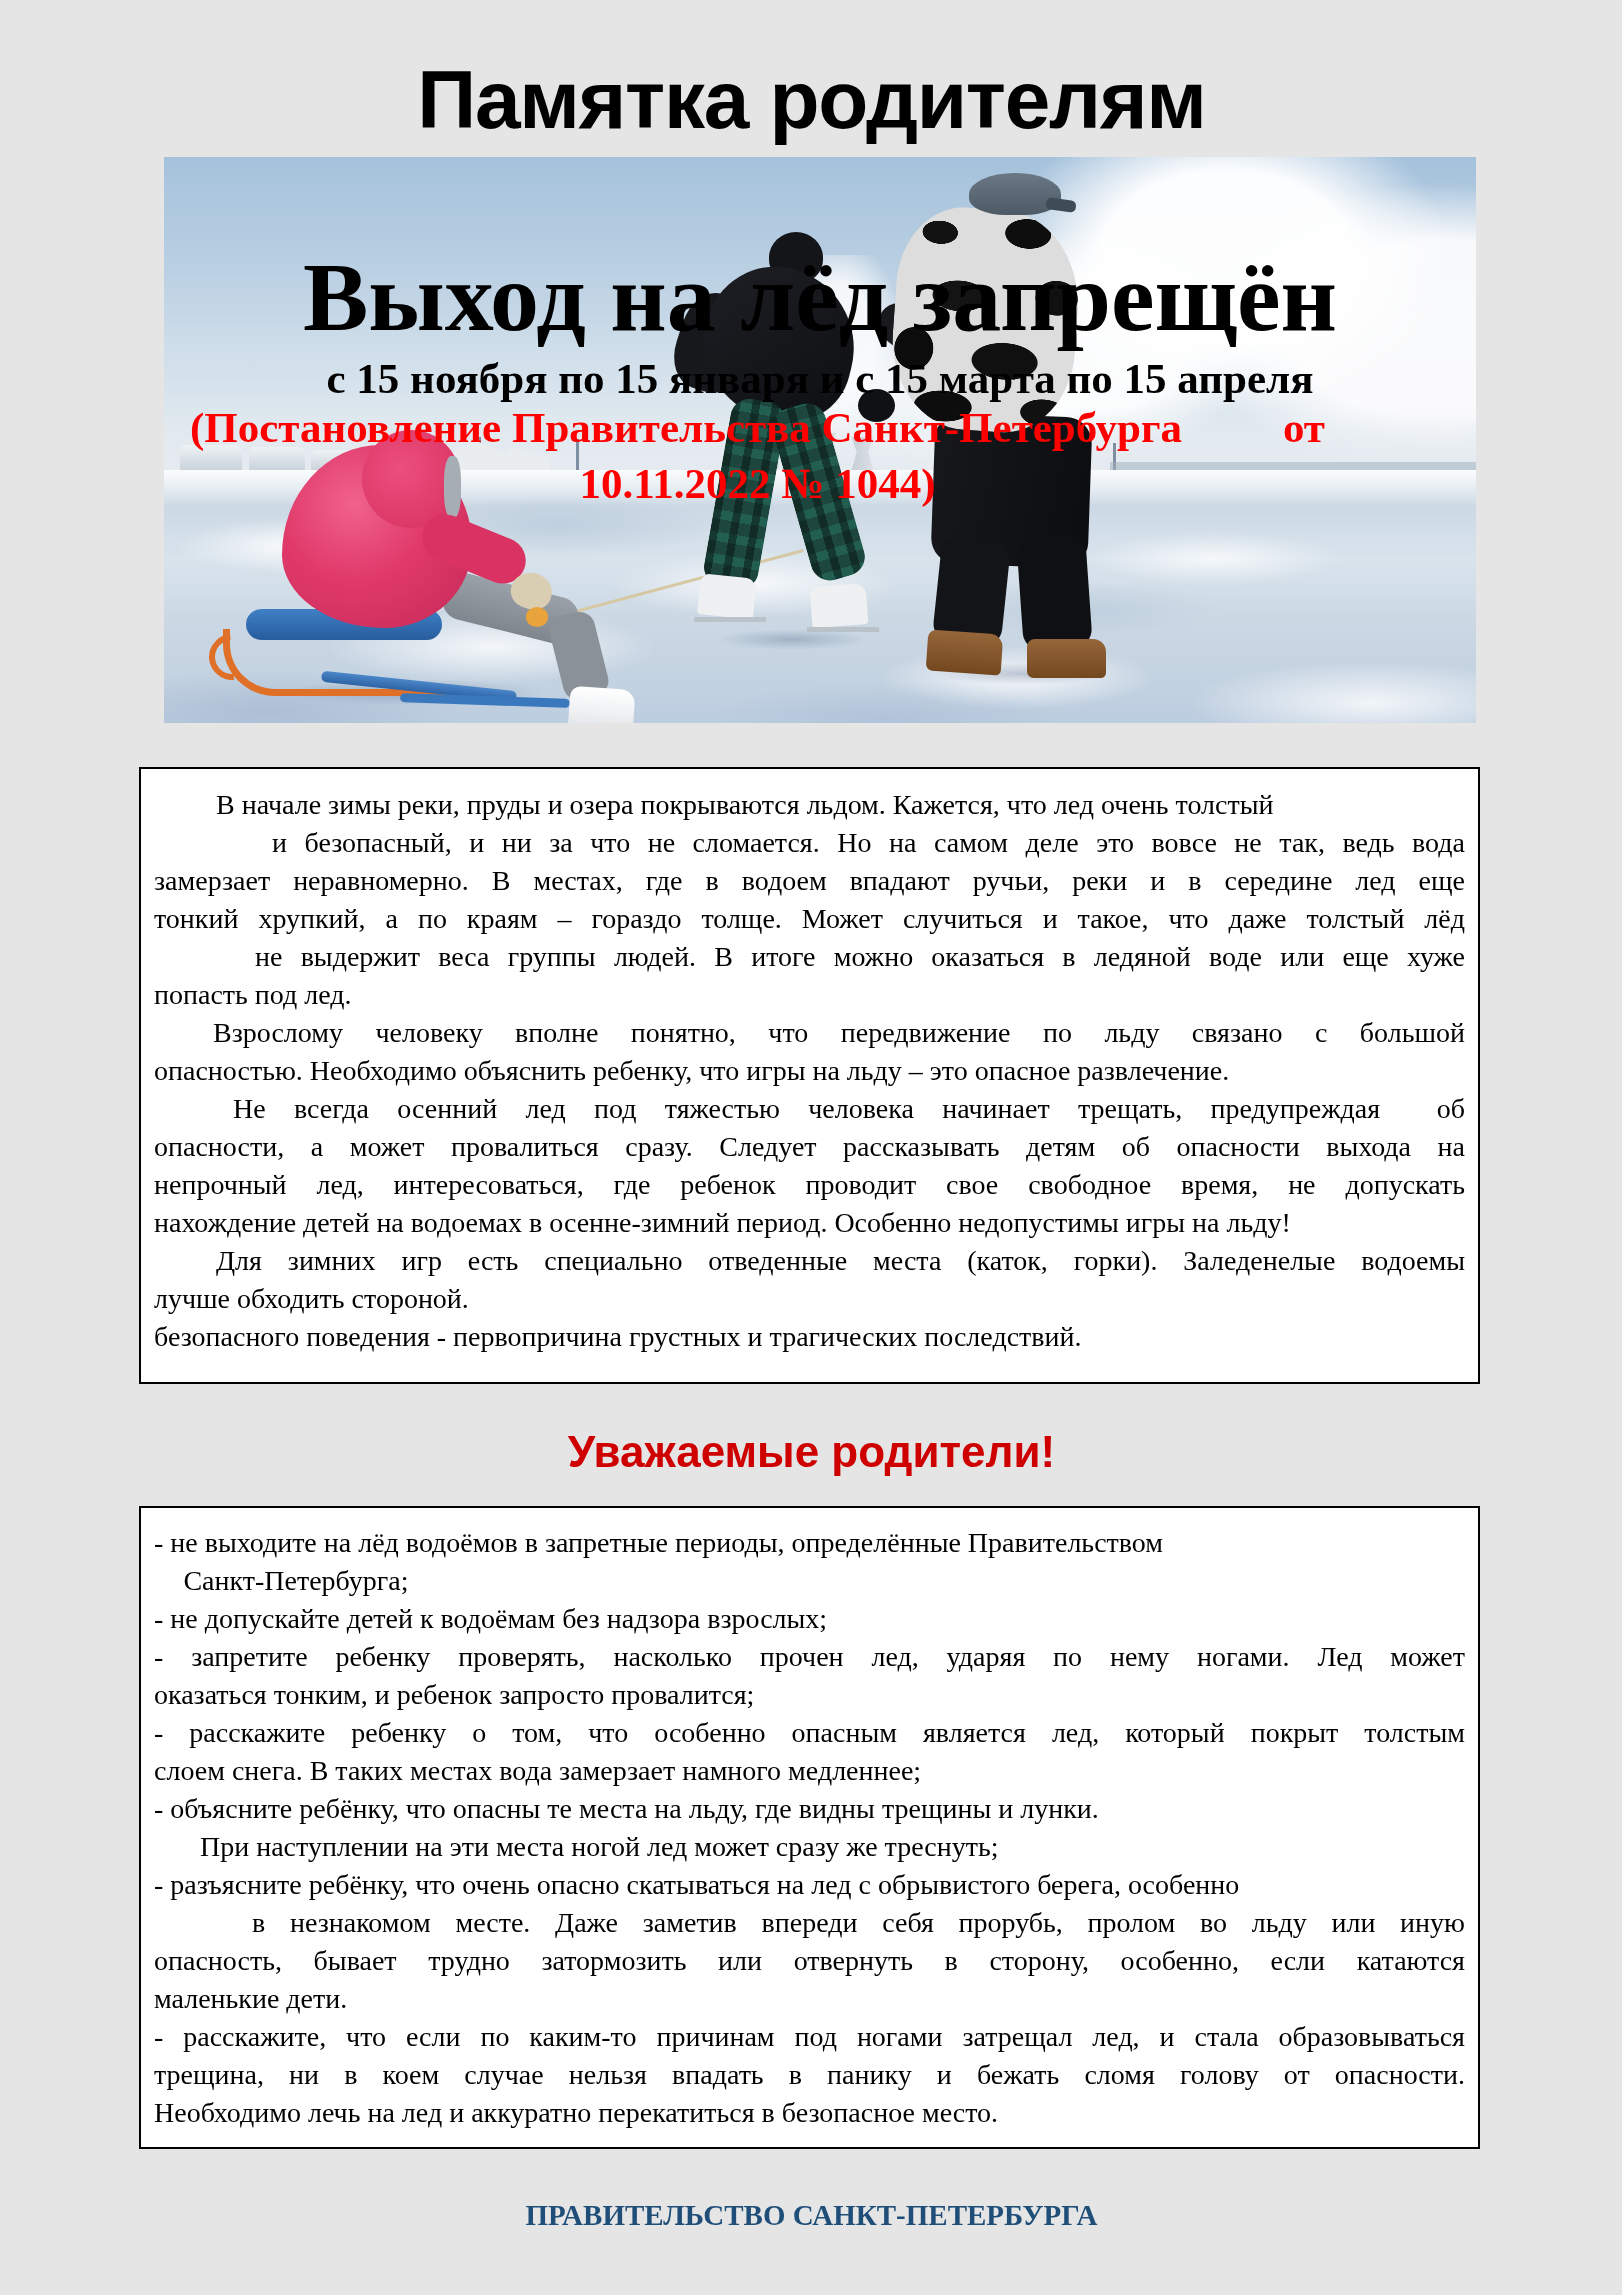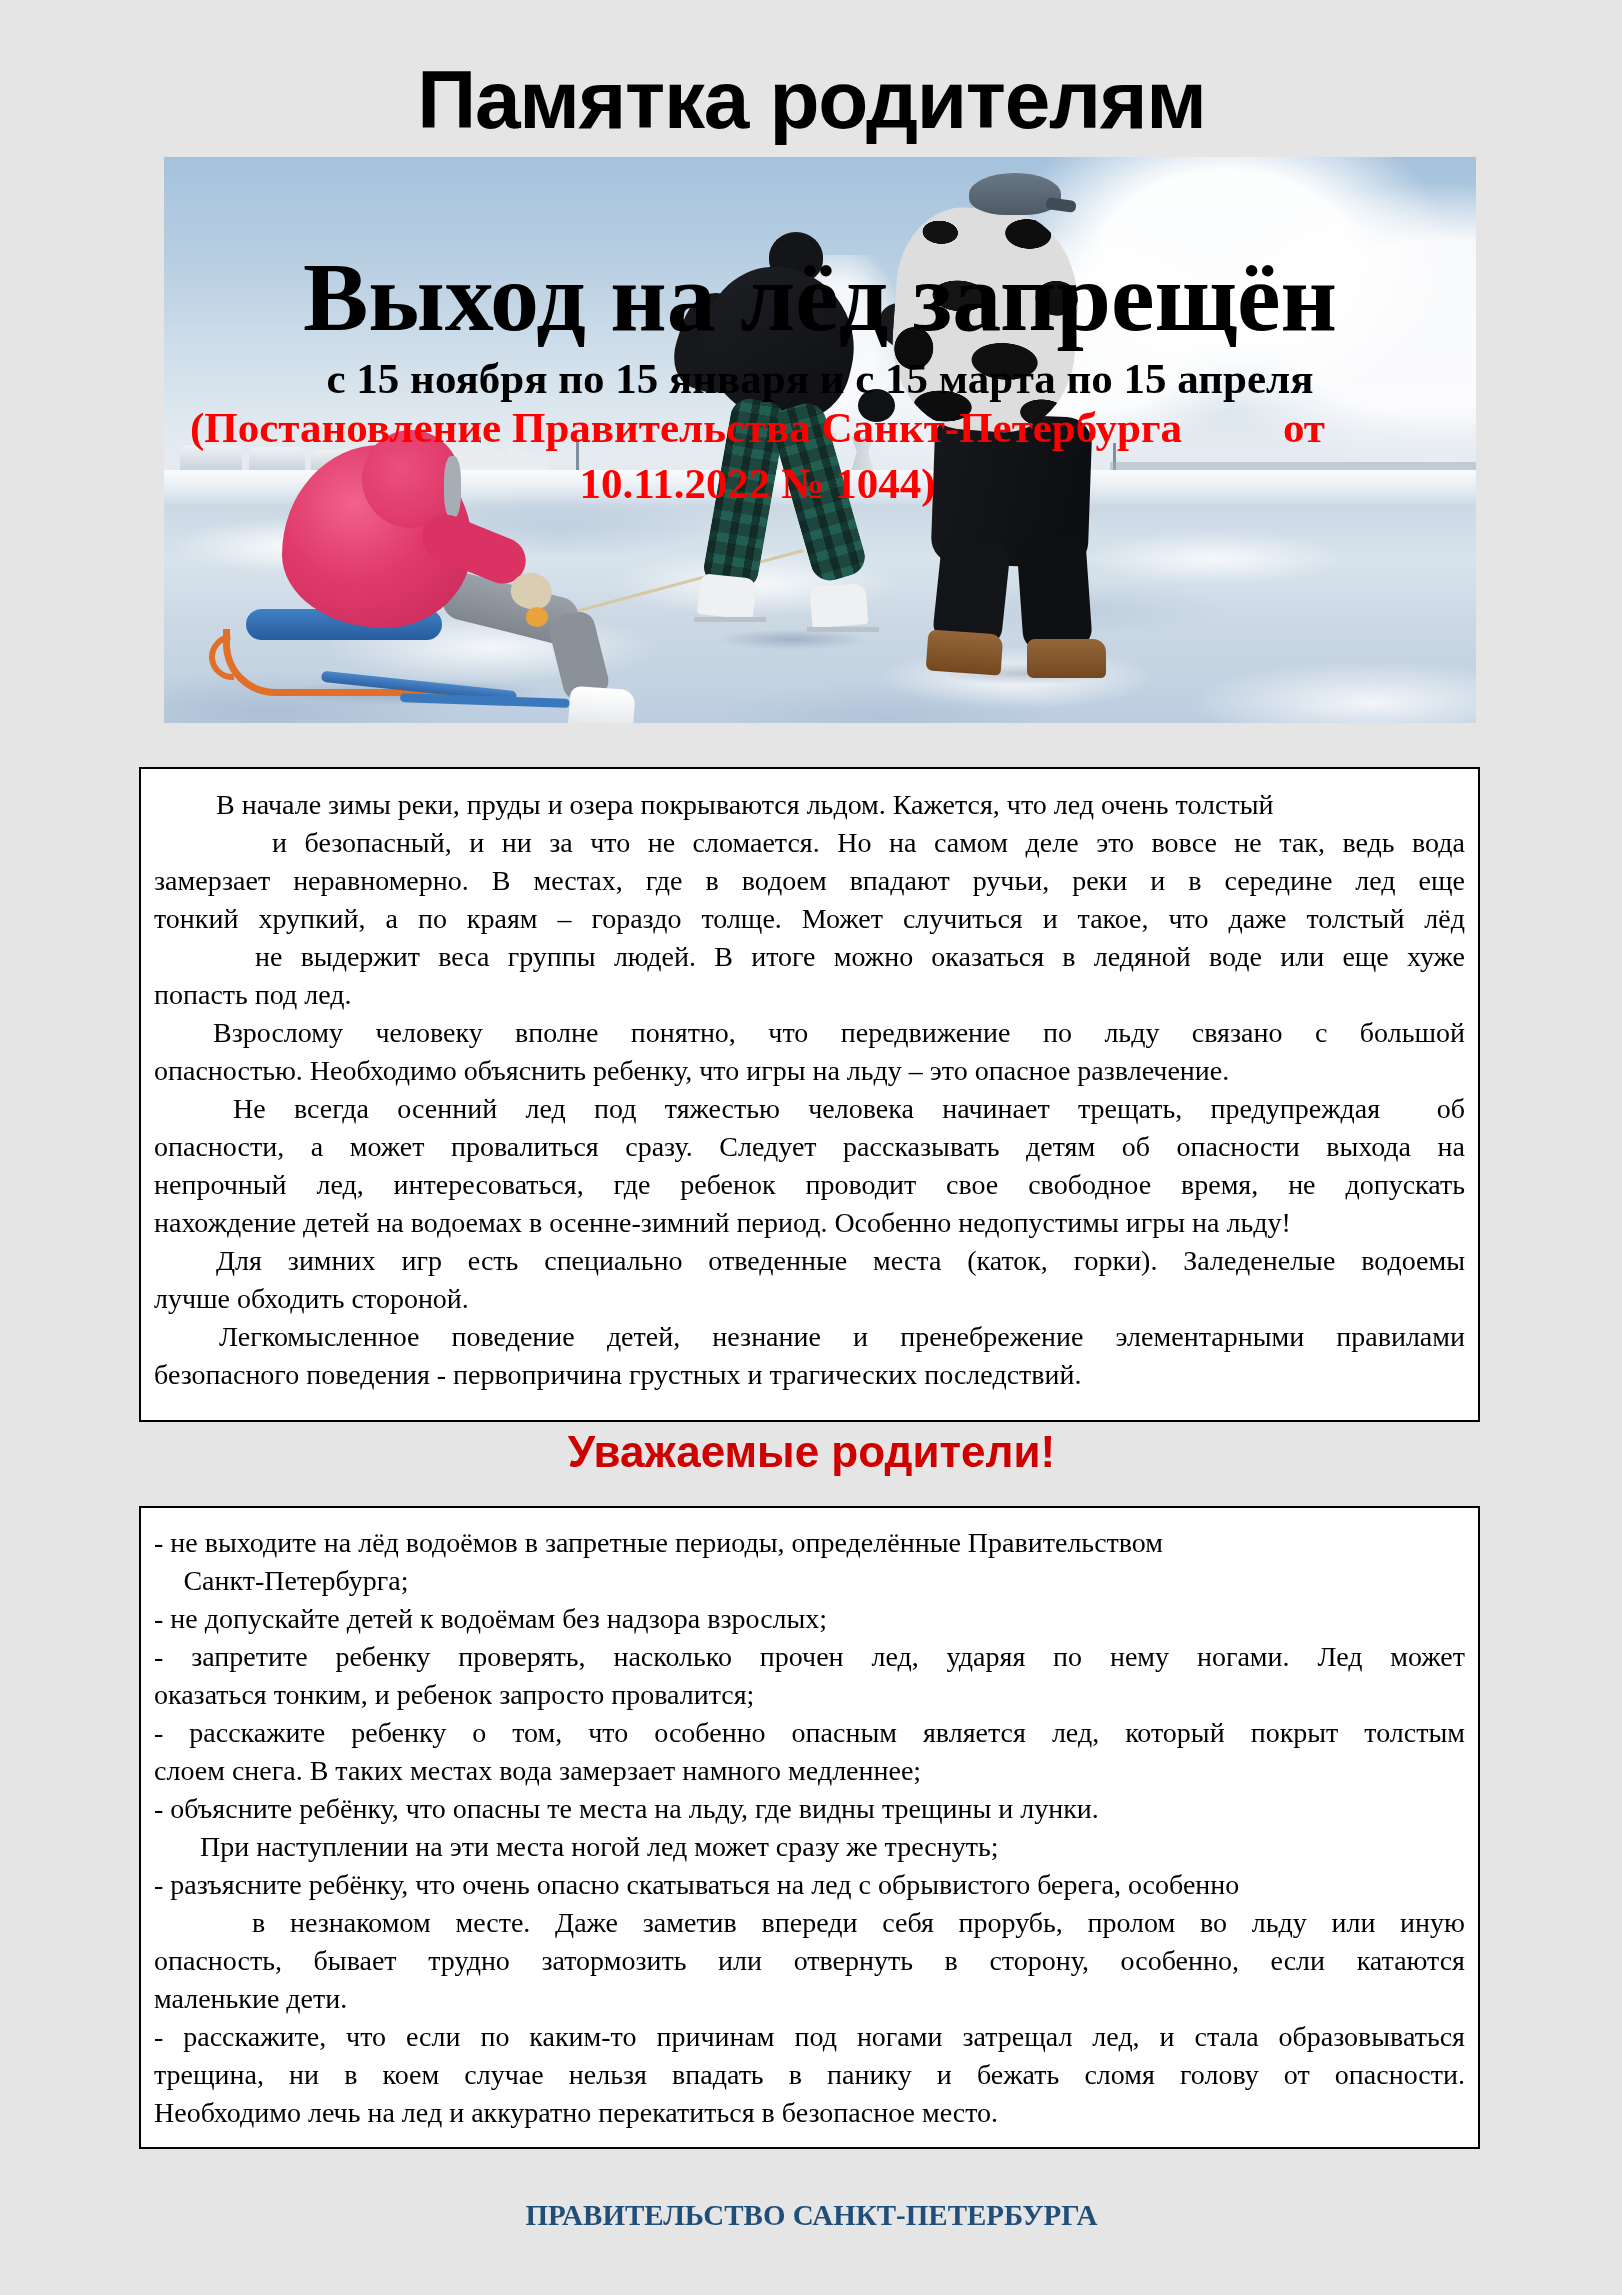--- a/index.html
+++ b/index.html
@@ -261,21 +261,20 @@
       <div class="tline just" style="text-indent: 101px;">не выдержит веса группы людей. В итоге можно оказаться в ледяной воде или еще хуже</div>
       <div class="tline">попасть под лед.</div>
       <div class="tline just" style="text-indent: 59px;">Взрослому человеку вполне понятно, что передвижение по льду связано с большой</div>
       <div class="tline">опасностью. Необходимо объяснить ребенку, что игры на льду – это опасное развлечение.</div>
       <div class="tline just" style="text-indent: 79px;">Не всегда осенний лед под тяжестью человека начинает трещать, предупреждая  об</div>
       <div class="tline just">опасности, а может провалиться сразу. Следует рассказывать детям об опасности выхода на</div>
       <div class="tline just">непрочный лед, интересоваться, где ребенок проводит свое свободное время, не допускать</div>
       <div class="tline">нахождение детей на водоемах в осенне-зимний период. Особенно недопустимы игры на льду!</div>
       <div class="tline just" style="text-indent: 62px;">Для зимних игр есть специально отведенные места (каток, горки). Заледенелые водоемы</div>
       <div class="tline">лучше обходить стороной.</div>
-      <div class="tline just" style="text-indent: 65px;">Легкомысленное поведение детей, незнание и пренебрежение элементарными правилами</div>
       <div class="tline">безопасного поведения - первопричина грустных и трагических последствий.</div>
     </div>
 
   <div class="appeal">Уважаемые родители!</div>
 
   <div class="tblock block2">
       <div class="tline">- не выходите на лёд водоёмов в запретные периоды, определённые Правительством</div>
       <div class="tline" style="text-indent: 29.4px;">Санкт-Петербурга;</div>
       <div class="tline">- не допускайте детей к водоёмам без надзора взрослых;</div>
       <div class="tline just">- запретите ребенку проверять, насколько прочен лед, ударяя по нему ногами. Лед может</div>

